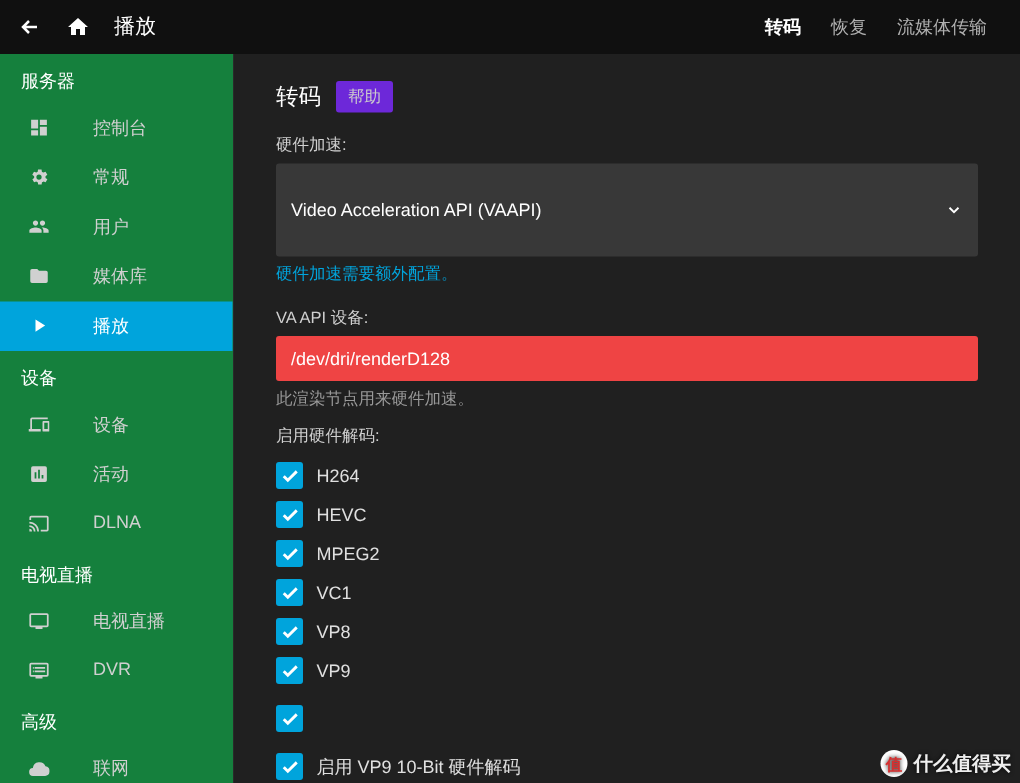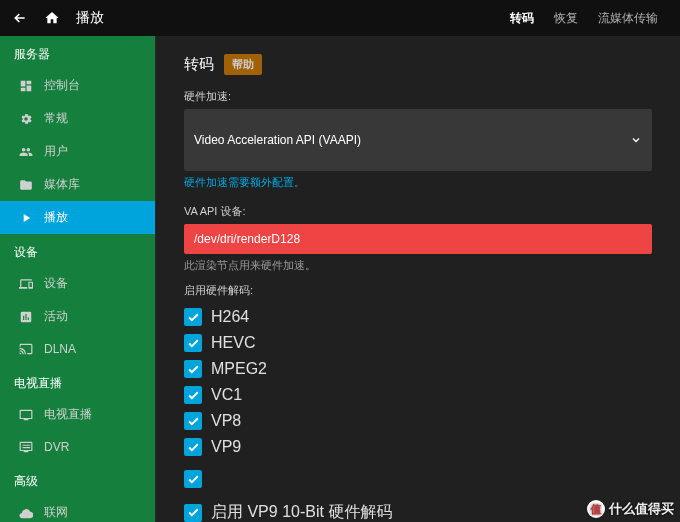--- a/index.html
+++ b/index.html
@@ -28,38 +28,38 @@
 .header-tab.active { color: #fff; font-weight: 600; }
 .body { display: flex; height: calc(100% - 36px); }
 .sidebar {
   width: 156px;
   background: #15803d;
   overflow-y: auto;
   border-right: 1px solid #2a2a2a;
 }
 .sb-header { padding: 10px 14px 6px; color: #fff; font-size: 12px; font-weight: 400; }
 .sb-item {
-  display: flex; align-items: center; gap: 10px;
+  display: flex; align-items: flex-start; gap: 28px;
   padding: 8px 12px 8px 18px;
   color: #d0d0d0; font-size: 12px; cursor: pointer;
 }
 .sb-item.active { background: #00a4dc; color: #fff; }
 .sb-icon { width: 16px; height: 16px; display: flex; align-items: center; justify-content: center; flex-shrink: 0; }
 .main {
   flex: 1;
   background: #202020;
   overflow-y: auto;
   padding: 18px 28px 20px 28px;
   position: relative;
 }
 .main::-webkit-scrollbar { width: 6px; }
 .main::-webkit-scrollbar-thumb { background: #555; }
 .section-head { display: flex; align-items: center; gap: 10px; margin-bottom: 14px; }
 .section-title { font-size: 15px; color: #fff; }
-.help-btn { background: #a16207; color: #ccc; padding: 3px 8px; font-size: 11px; cursor: pointer; border-radius: 2px; font-weight: bold; }
+.help-btn { background: #6d28d9; color: #ccc; padding: 3px 8px; font-size: 11px; cursor: pointer; border-radius: 2px; }
 .field { margin-bottom: 8px; }
 .field-label { font-size: 11px; color: #d0d0d0; margin-bottom: 5px; }
 .select {
   background: #383838; color: #fff; width: 100%;
   padding: 24px 10px; font-size: 12px; border: none;
   display: flex; justify-content: space-between; align-items: center;
   cursor: pointer; border-radius: 2px;
 }
 .input-text {
   background: #ef4444; color: #fff; width: 100%;
@@ -68,21 +68,21 @@
 }
 .hint { font-size: 11px; color: #999; margin-top: 4px; margin-bottom: 10px; }
 .hint.link { color: #00a4dc; cursor: pointer; margin-bottom: 14px; }
 .cb-group-label { font-size: 11px; color: #d0d0d0; margin: 10px 0 6px; }
 .cb-row { display: flex; align-items: center; gap: 9px; padding: 4px 0; }
 .cb {
   width: 18px; height: 18px; background: #00a4dc;
   display: flex; align-items: center; justify-content: center;
   cursor: pointer; border-radius: 2px; flex-shrink: 0;
 }
-.cb-label { font-size: 16px; color: #e0e0e0; }
+.cb-label { font-size: 12px; color: #e0e0e0; }
 .extra-space { height: 6px; }
 .watermark {
   position: absolute; right: 6px; bottom: 4px;
   display: flex; align-items: center; gap: 4px;
   color: #eee; font-size: 13px; font-weight: 600;
   text-shadow: 0 0 3px rgba(0,0,0,0.9);
 }
 .wm-circle {
   width: 18px; height: 18px; border-radius: 50%;
   background: #fff; color: #d62f2f; display: flex;

